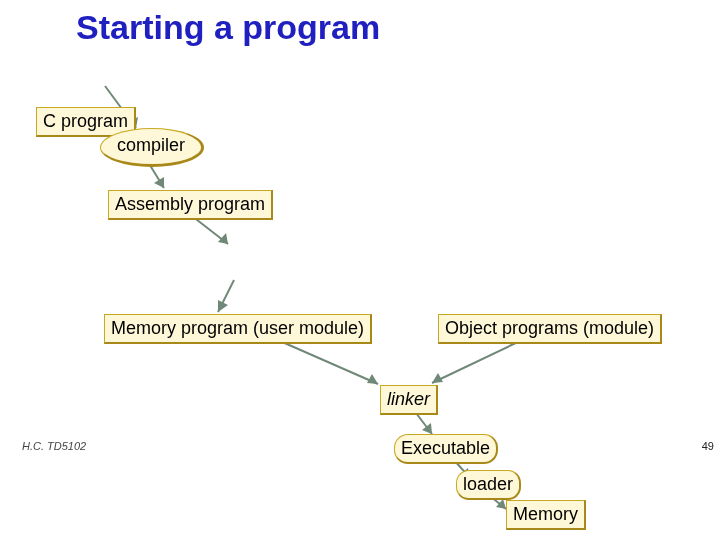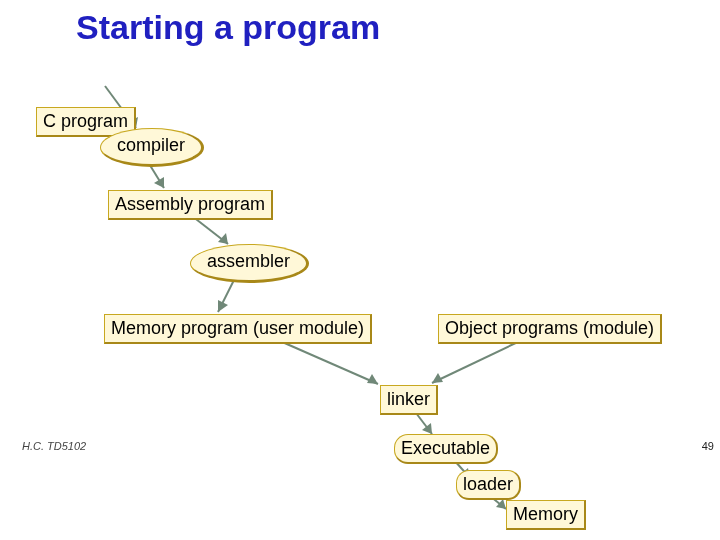--- a/index.html
+++ b/index.html
@@ -107,24 +107,23 @@
     <line class="arrow-line" x1="454" y1="460" x2="470" y2="478"></line>
     <polygon class="arrow-head" points="470,478 460,475 468,468"></polygon>
 
     <line class="arrow-line" x1="490" y1="496" x2="506" y2="509"></line>
     <polygon class="arrow-head" points="506,509 496,507 503,499"></polygon>
   </svg>
 
   <div class="node" style="left:36px; top:59px;margin-top:48px;">C program</div>
   <div class="node ellipse" style="left:100px; top:128px;">compiler</div>
   <div class="node" style="left:108px; top:190px;">Assembly program</div>
-  <div class="node ellipse" style="left:190px; top:244px;">assembler</div>
   <div class="node" style="left:104px; top:314px;">Memory program (user module)</div>
   <div class="node" style="left:438px; top:314px;">Object programs (module)</div>
-  <div class="node" style="left:380px; top:385px;">linker</div>
+  <div class="node" style="left:380px; top:385px;font-style:italic;">linker</div>
   <div class="node" style="left:394px; top:434px;border-radius:14px;">Executable</div>
   <div class="node" style="left:456px; top:470px;border-radius:13px;">loader</div>
   <div class="node" style="left:506px; top:500px;">Memory</div>
 
   <div class="footer-left">H.C. TD5102</div>
   <div class="footer-right">49</div>
 
 </div>
 
 </body></html>

